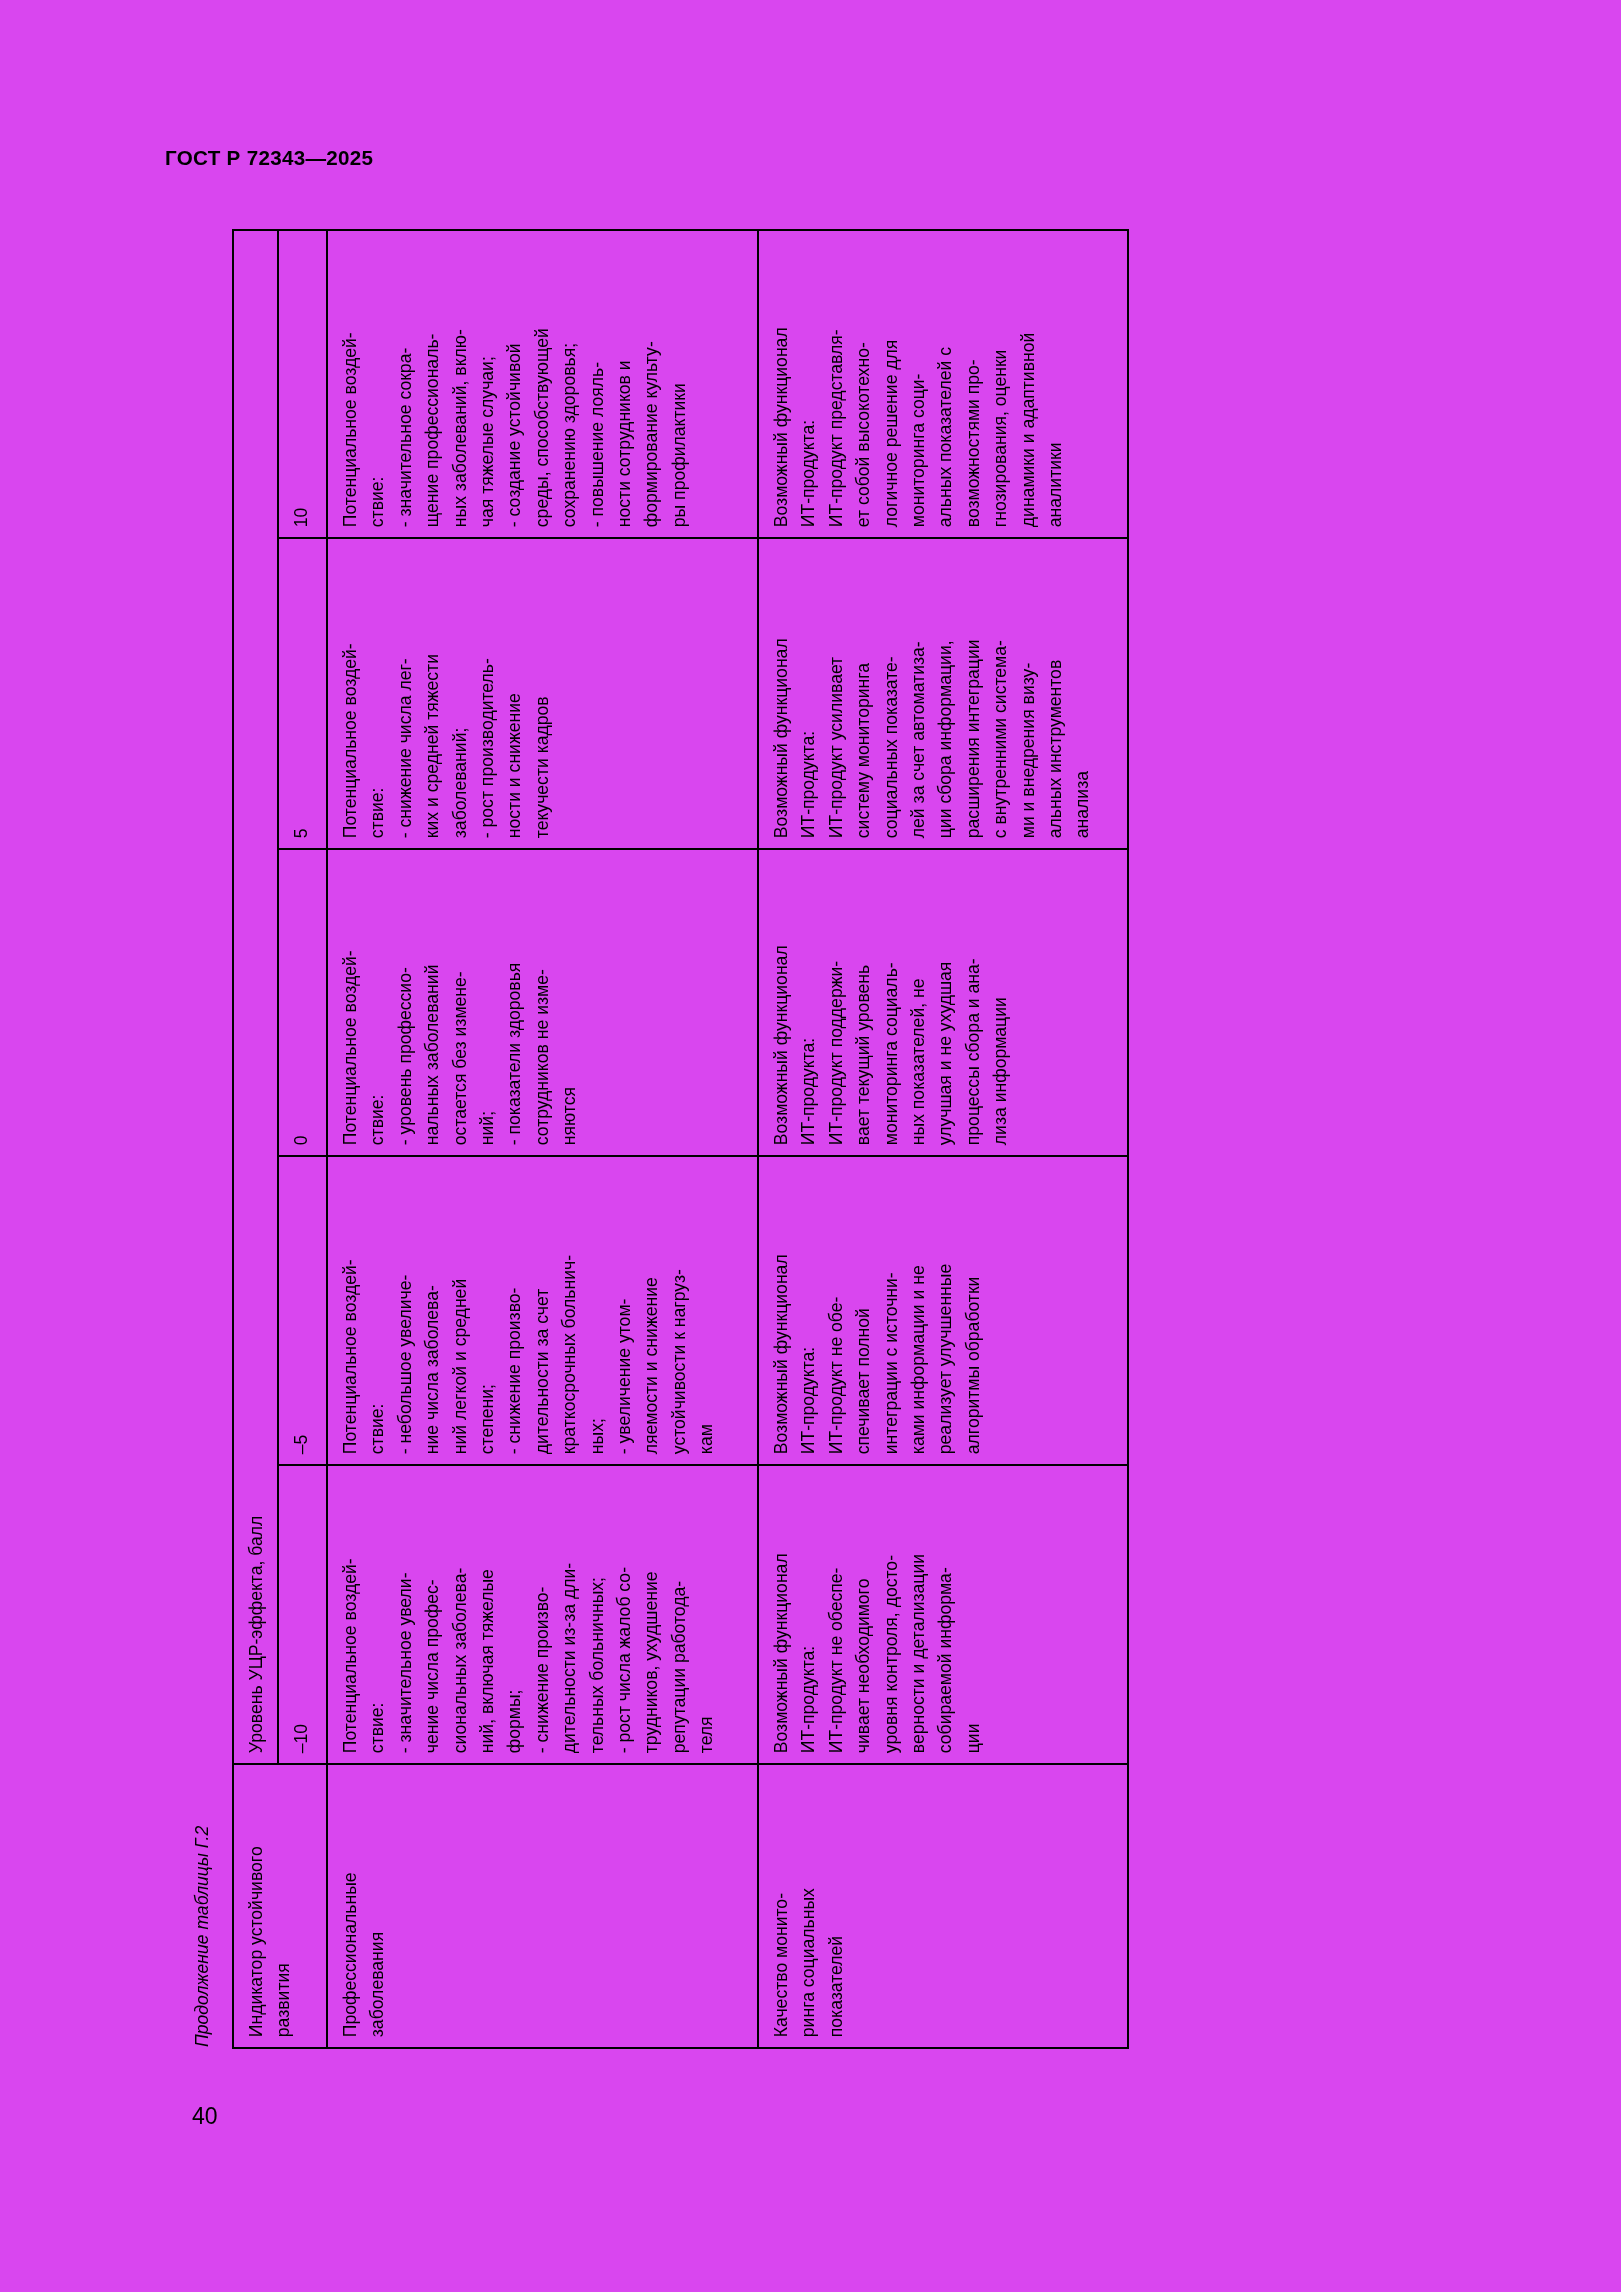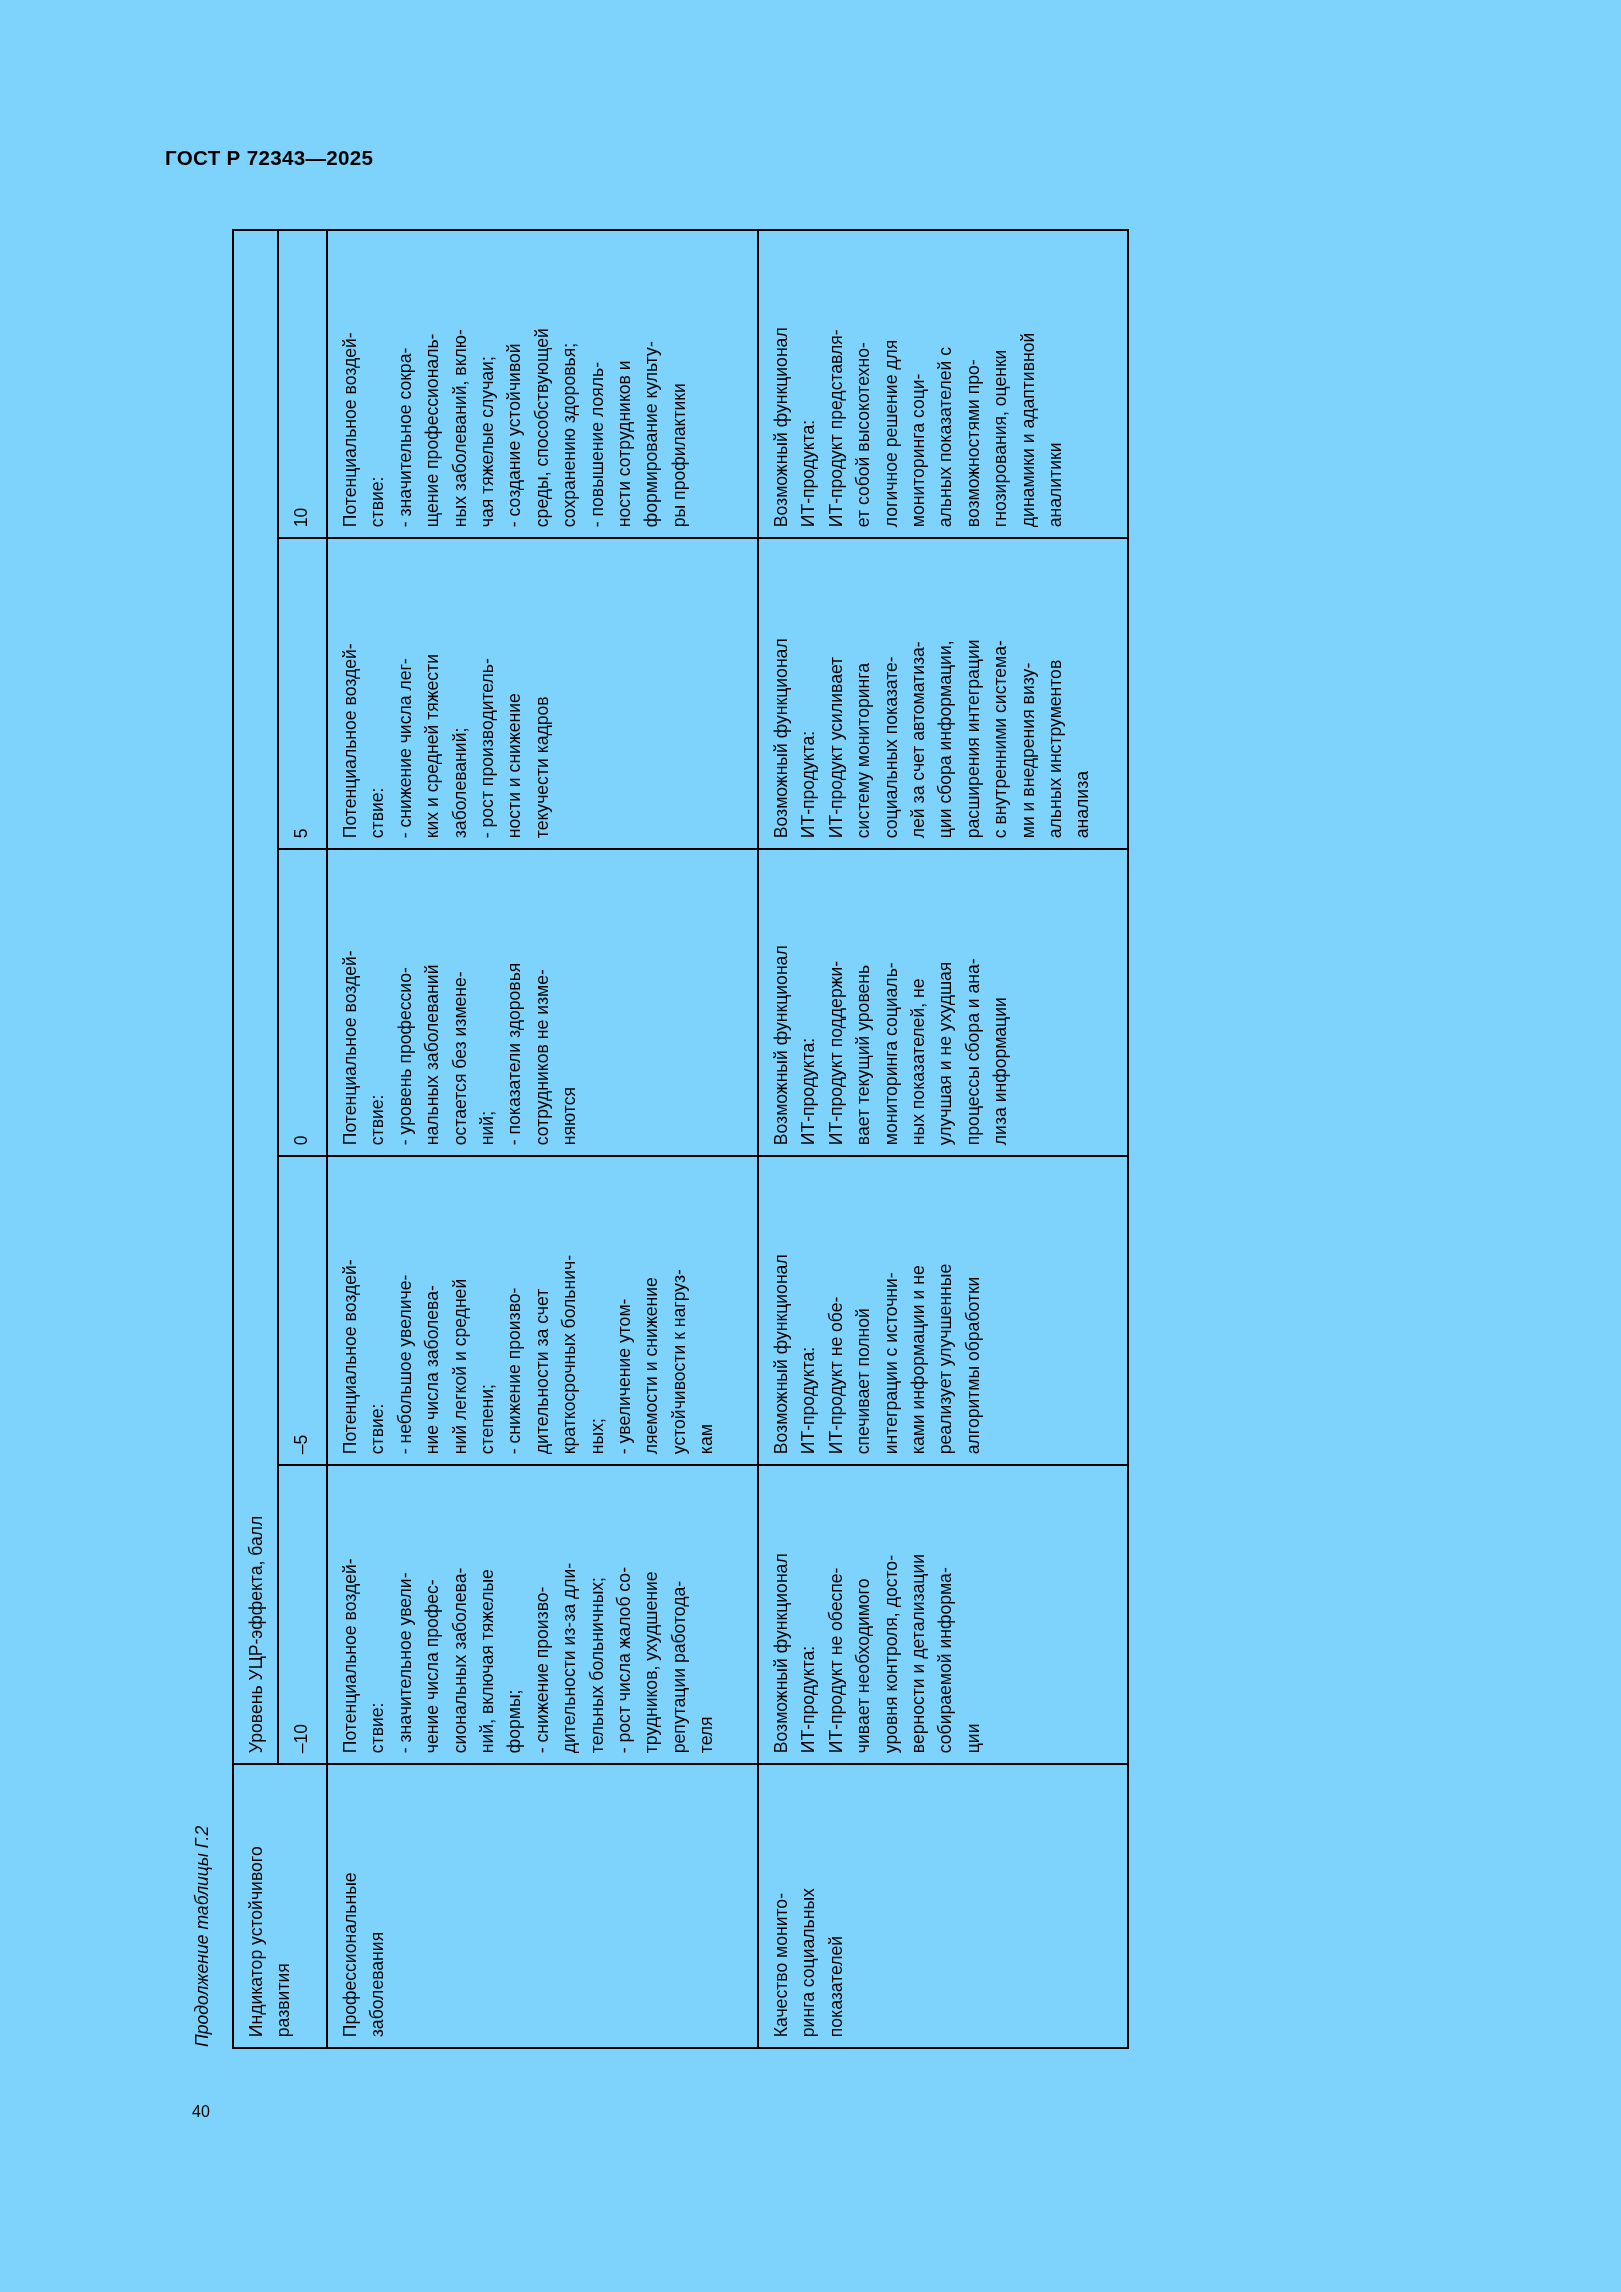--- a/index.html
+++ b/index.html
@@ -1,26 +1,26 @@
 <!DOCTYPE html>
 <html><head>
 <meta charset="utf-8">
 <style>
   html,body{margin:0;padding:0;background:#e8e8e8;}
   .page{
-    position:relative;width:1621px;height:2293px;background:#7dd3fc;
+    position:relative;width:1621px;height:2293px;background:#d946ef;
     font-family:"Liberation Sans",sans-serif;color:#000;overflow:hidden;
     margin:0 auto;
   }
   .std-header{
     position:absolute;left:165px;top:146px;
     font-size:20.6px;font-weight:bold;letter-spacing:0.3px;white-space:nowrap;
   }
   .page-number{
-    position:absolute;left:192px;top:2103px;font-size:16px;
+    position:absolute;left:192px;top:2103px;font-size:23px;
   }
   .rotated-block{
     position:absolute;left:190px;top:2049px;width:1817px;height:939px;
     transform:rotate(-90deg);transform-origin:0 0;
   }
   .table-caption{
     font-style:italic;font-size:17.6px;line-height:25.5px;margin:0 0 16.7px 2px;
   }
   table.g-table{
     border-collapse:collapse;table-layout:fixed;

